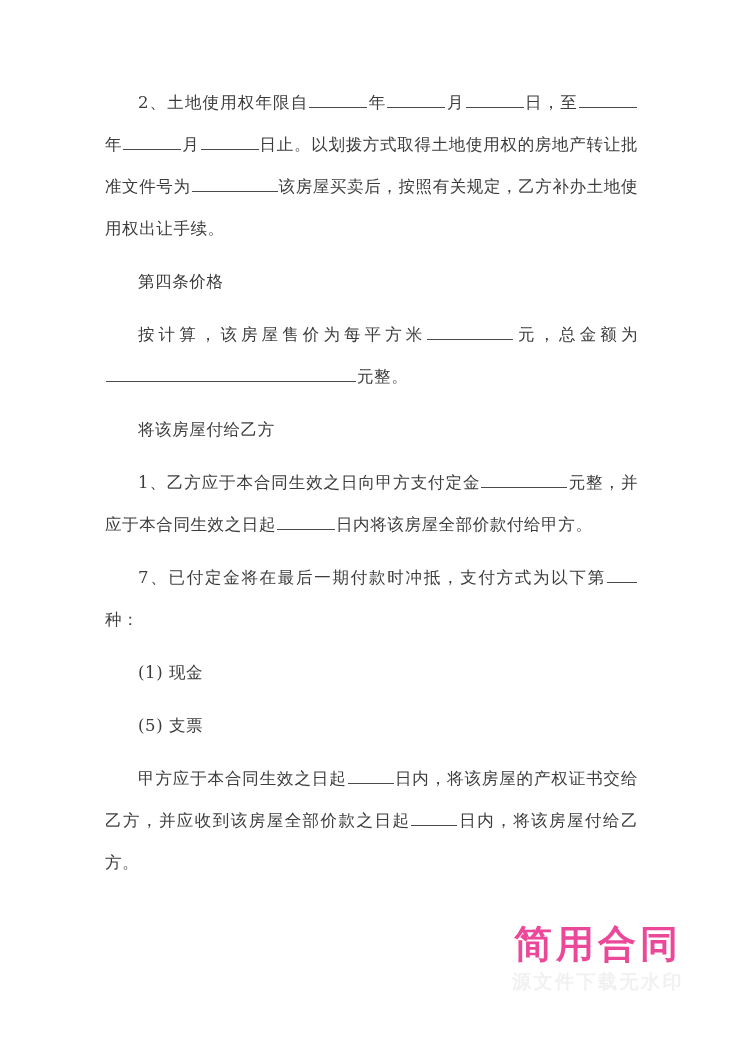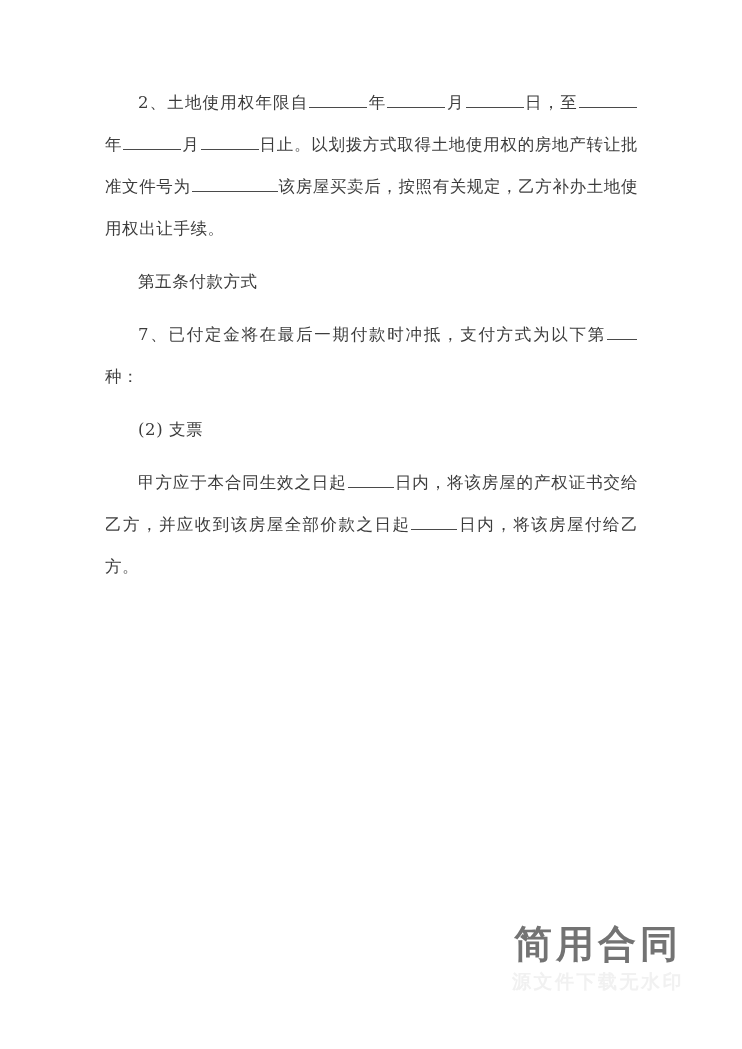--- a/index.html
+++ b/index.html
@@ -71,21 +71,21 @@
     width: 200px;
     text-align: center;
     user-select: none;
     pointer-events: none;
   }
 
   .wm-title {
     font-family: "DejaVu Sans", "Liberation Sans", sans-serif;
     font-size: 38px;
     font-weight: 700;
-    color: #737373;
+    color: #ec4899;
     letter-spacing: 4px;
     line-height: 44px;
     white-space: nowrap;
     text-align: center;
   }
 
   .wm-sub {
     font-family: "DejaVu Sans", "Liberation Sans", sans-serif;
     font-size: 19px;
     font-weight: 700;
@@ -96,23 +96,27 @@
     white-space: nowrap;
   }
 </style>
 </head>
 <body>
 
 <div class="page">
 
   <div class="doc-body">
       <p class="para indent"><span>2、土地使用权年限自</span><span class="blank b-md"></span><span>年</span><span class="blank b-md"></span><span>月</span><span class="blank b-md"></span><span>日，至</span><span class="blank b-md"></span><span>年</span><span class="blank b-md"></span><span>月</span><span class="blank b-md"></span><span>日止。以划拨方式取得土地使用权的房地产转让批准文件号为</span><span class="blank b-lg"></span><span>该房屋买卖后，按照有关规定，乙方补办土地使用权出让手续。</span></p>
-      <p class="para heading"><span>第五条付款方式</span></p>
+      <p class="para heading"><span>第四条价格</span></p>
+      <p class="para indent"><span>按计算，该房屋售价为每平方米</span><span class="blank b-lg"></span><span>元，总金额为</span><span class="blank b-xl"></span><span>元整。</span></p>
+      <p class="para heading"><span>将该房屋付给乙方</span></p>
+      <p class="para indent"><span>1、乙方应于本合同生效之日向甲方支付定金</span><span class="blank b-lg"></span><span>元整，并应于本合同生效之日起</span><span class="blank b-md"></span><span>日内将该房屋全部价款付给甲方。</span></p>
       <p class="para indent"><span>7、已付定金将在最后一期付款时冲抵，支付方式为以下第</span><span class="blank b-xs"></span><span>种：</span></p>
-      <p class="para listitem"><span>(2) 支票</span></p>
+      <p class="para listitem"><span>(1) 现金</span></p>
+      <p class="para listitem"><span>(5) 支票</span></p>
       <p class="para indent"><span>甲方应于本合同生效之日起</span><span class="blank b-sm"></span><span>日内，将该房屋的产权证书交给乙方，并应收到该房屋全部价款之日起</span><span class="blank b-sm"></span><span>日内，将该房屋付给乙方。</span></p>
     </div>
 
   <div class="watermark">
     <div class="wm-title">简用合同</div>
     <div class="wm-sub">源文件下载无水印</div>
   </div>
 
 </div>
 

